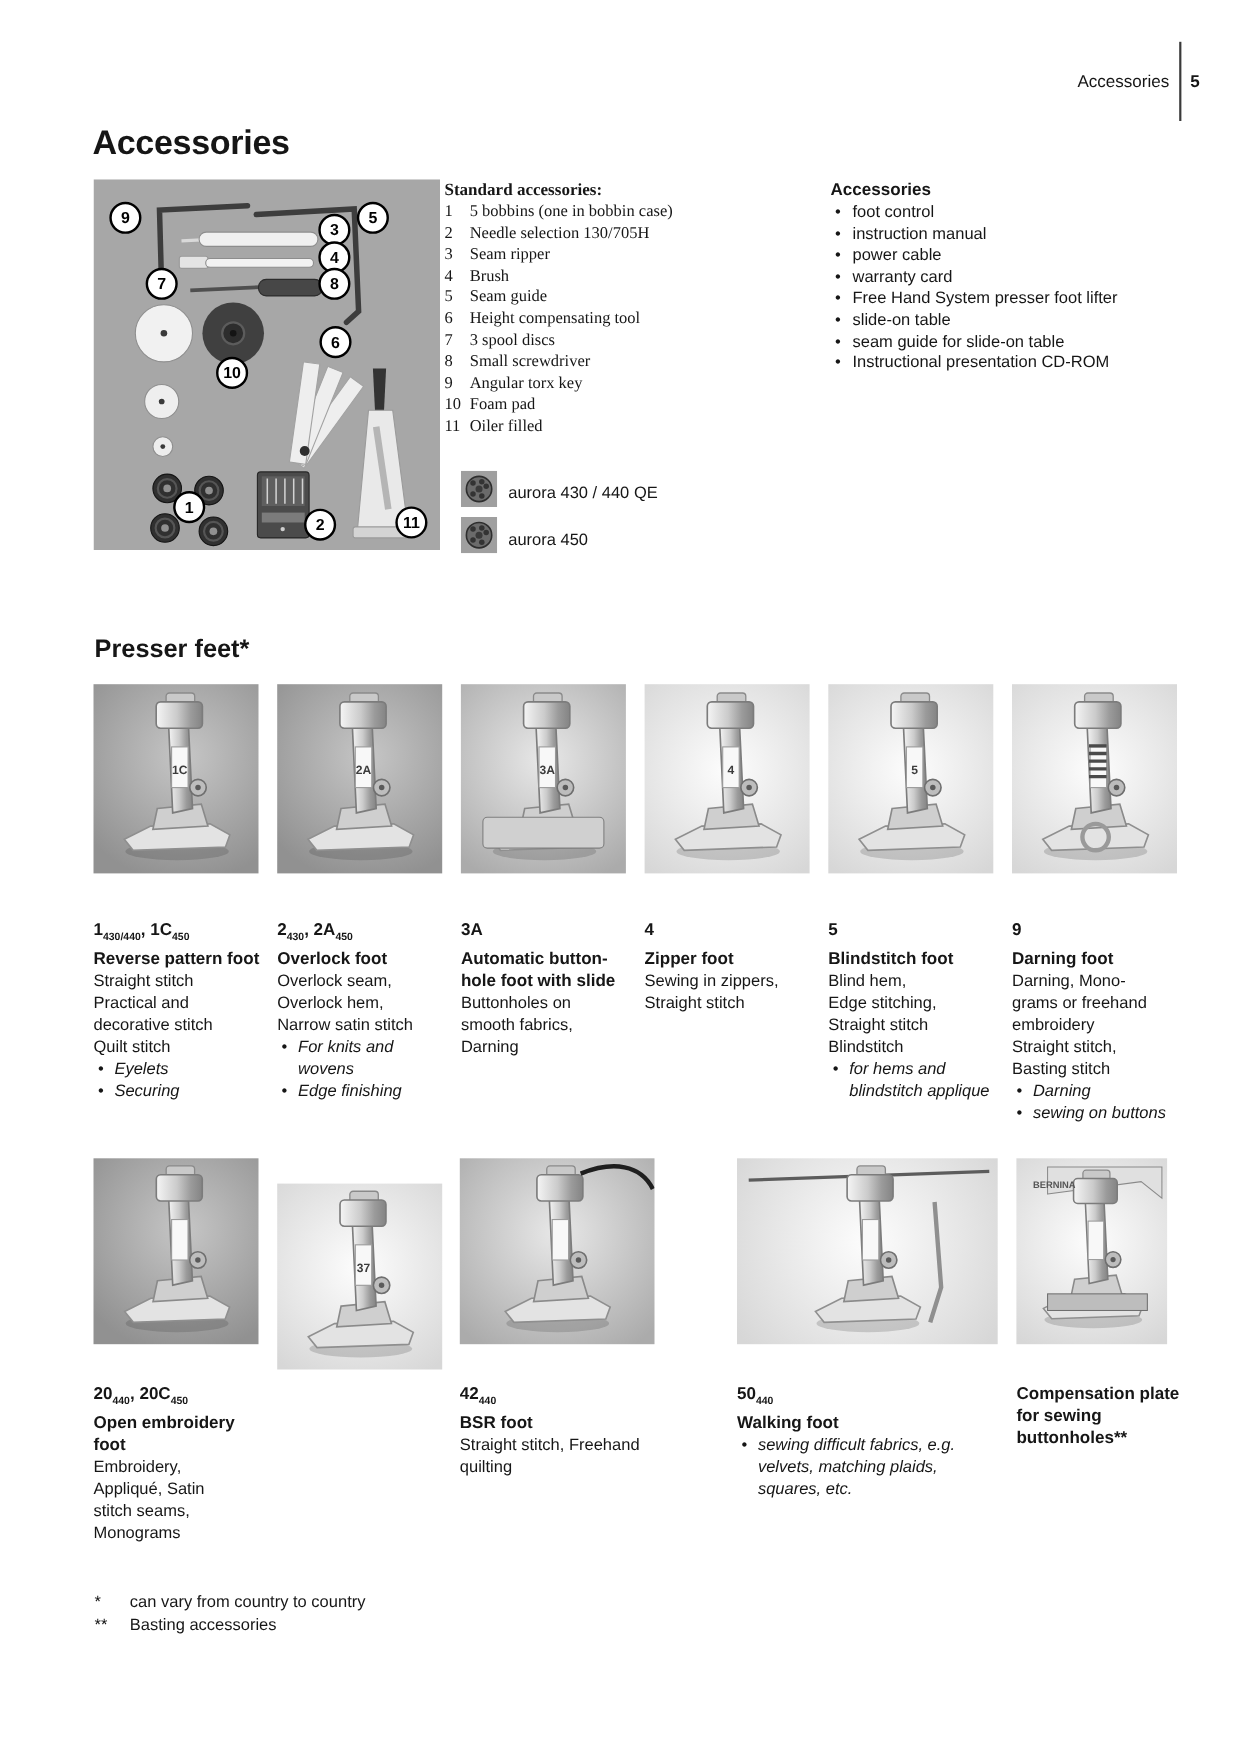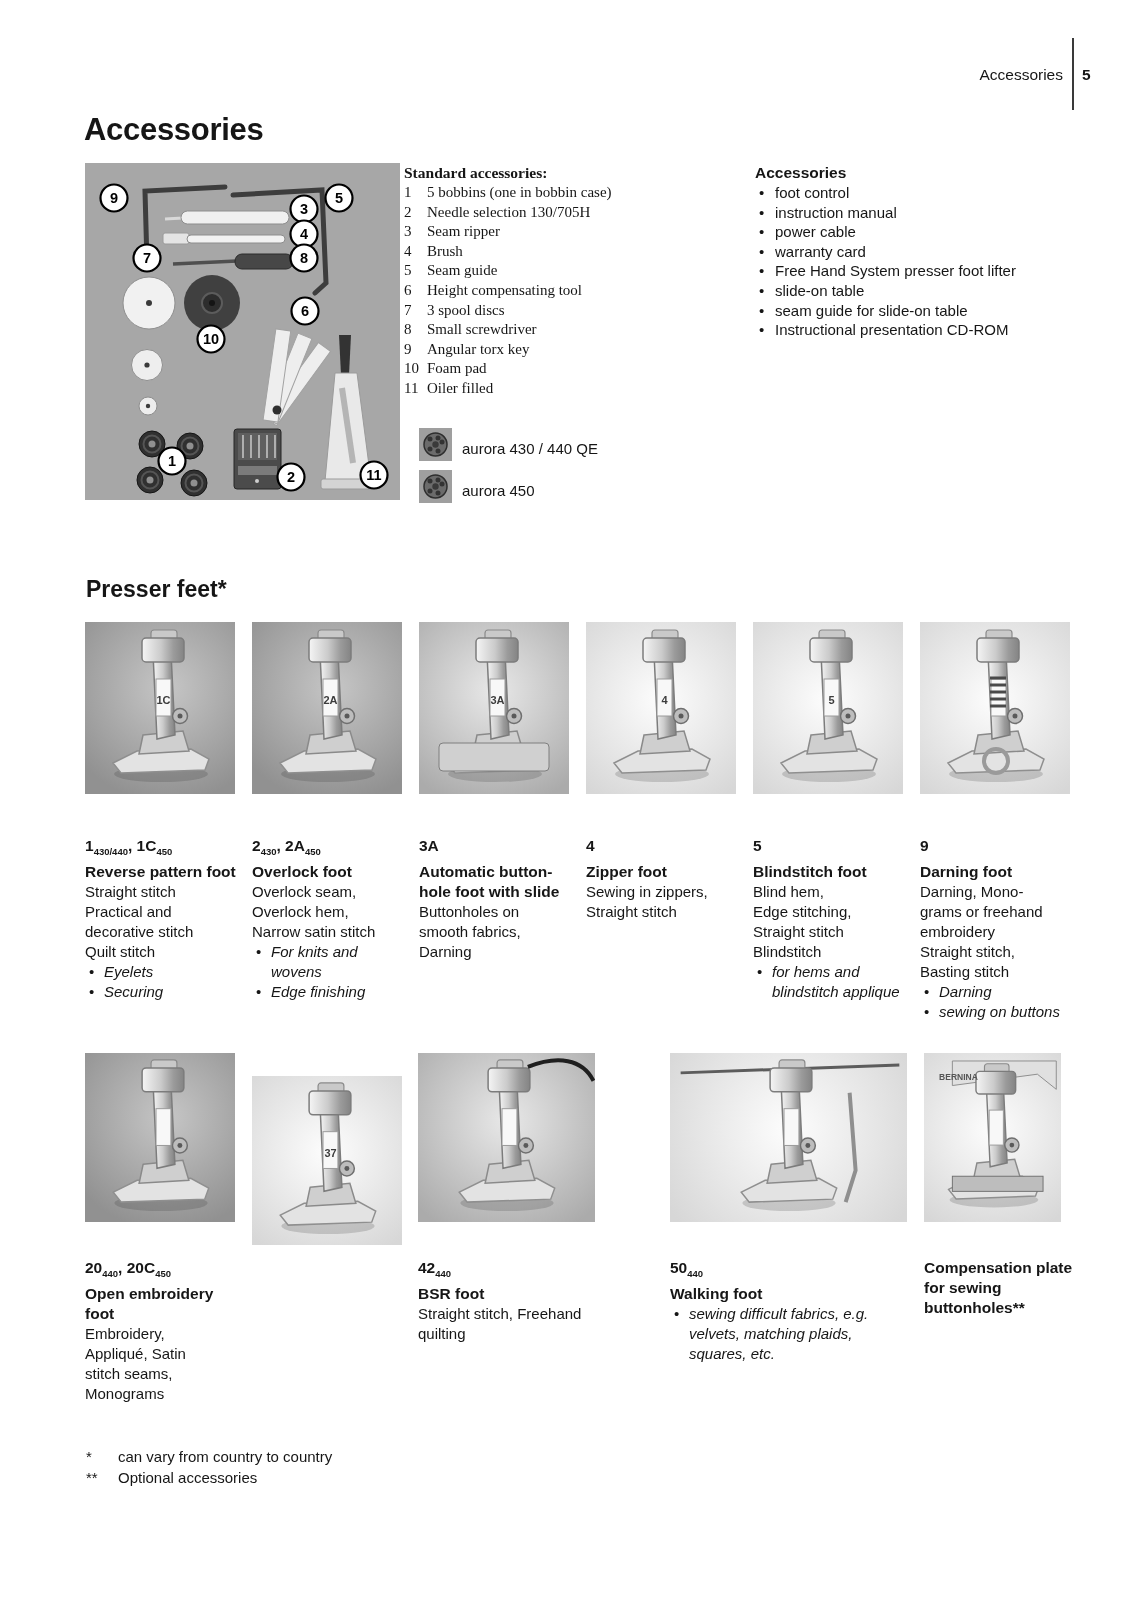--- a/index.html
+++ b/index.html
@@ -462,15 +462,15 @@
   </div>
 </div>
 
 <div class="footnotes">
   <div class="fn-row">
       <span class="m">*</span>
       <span>can vary from country to country</span>
     </div>
   <div class="fn-row">
       <span class="m">**</span>
-      <span>Optional accessories</span>
+      <span>Basting accessories</span>
     </div>
 </div>
 
 </body></html>

